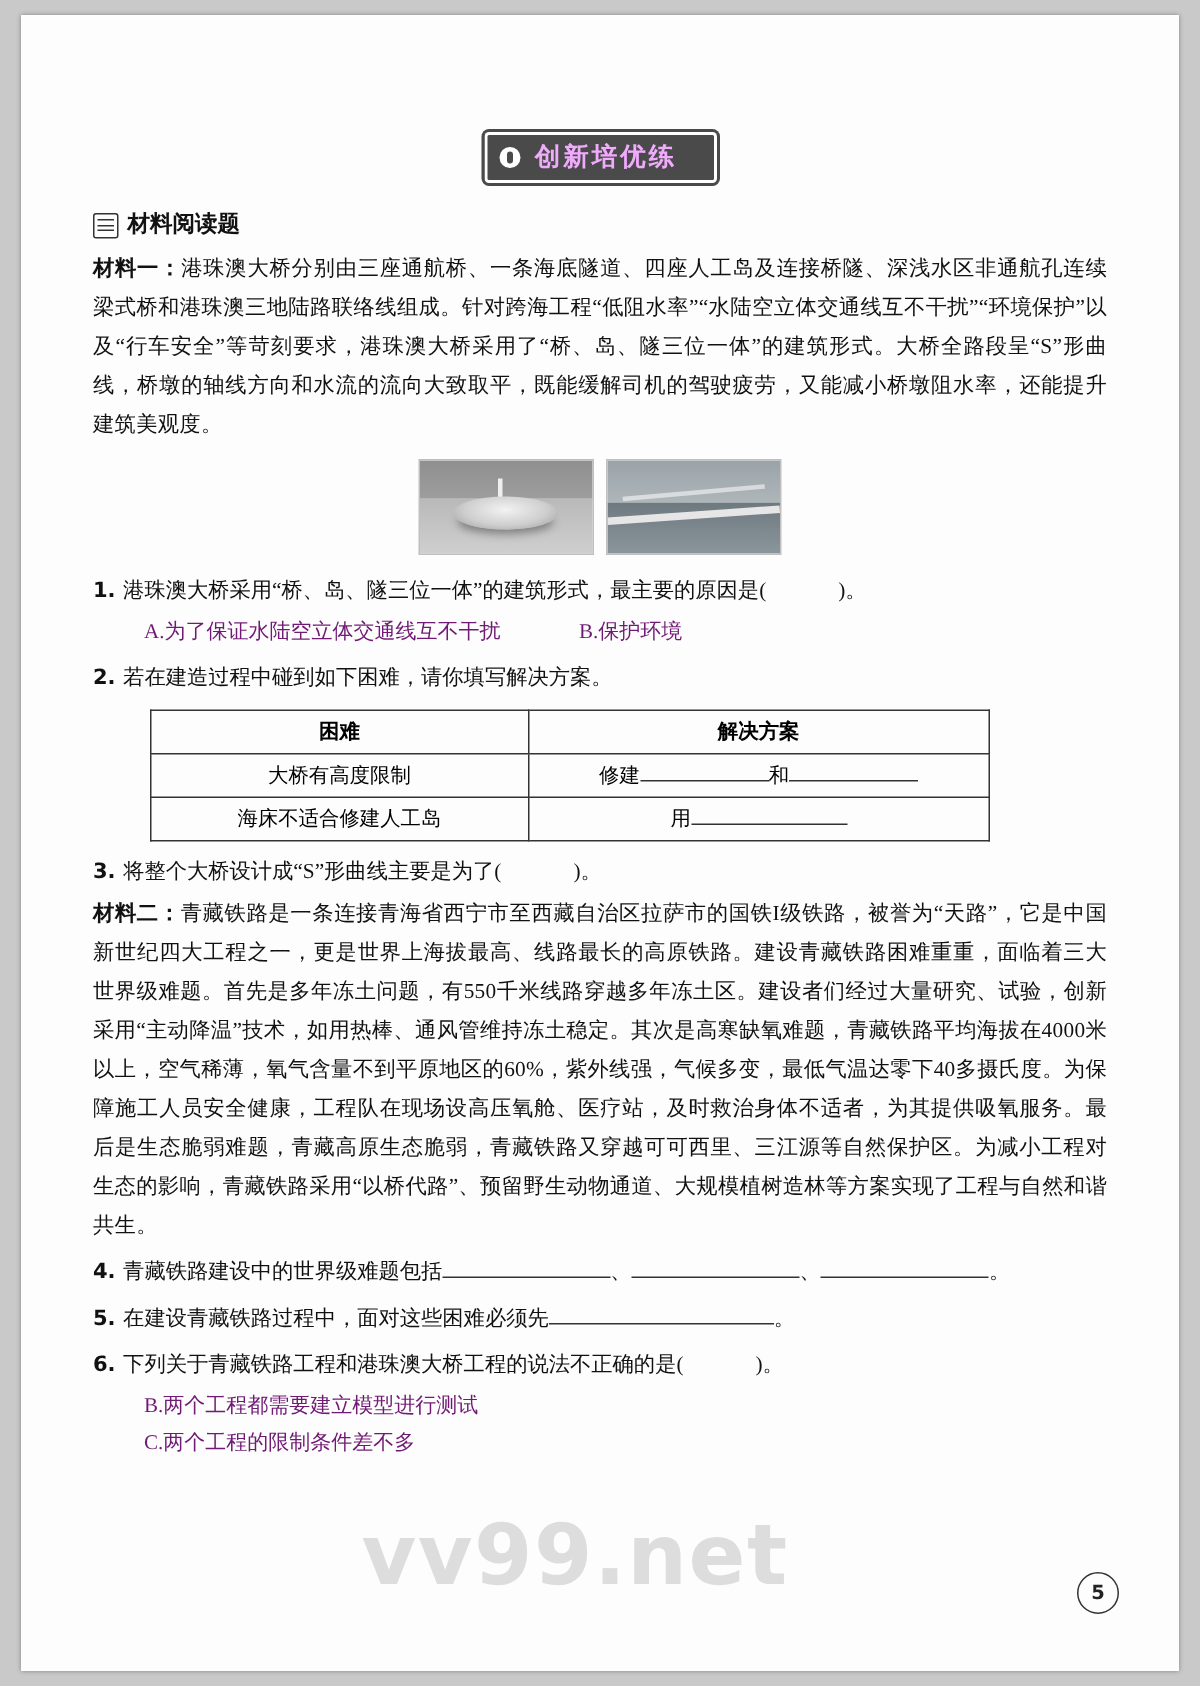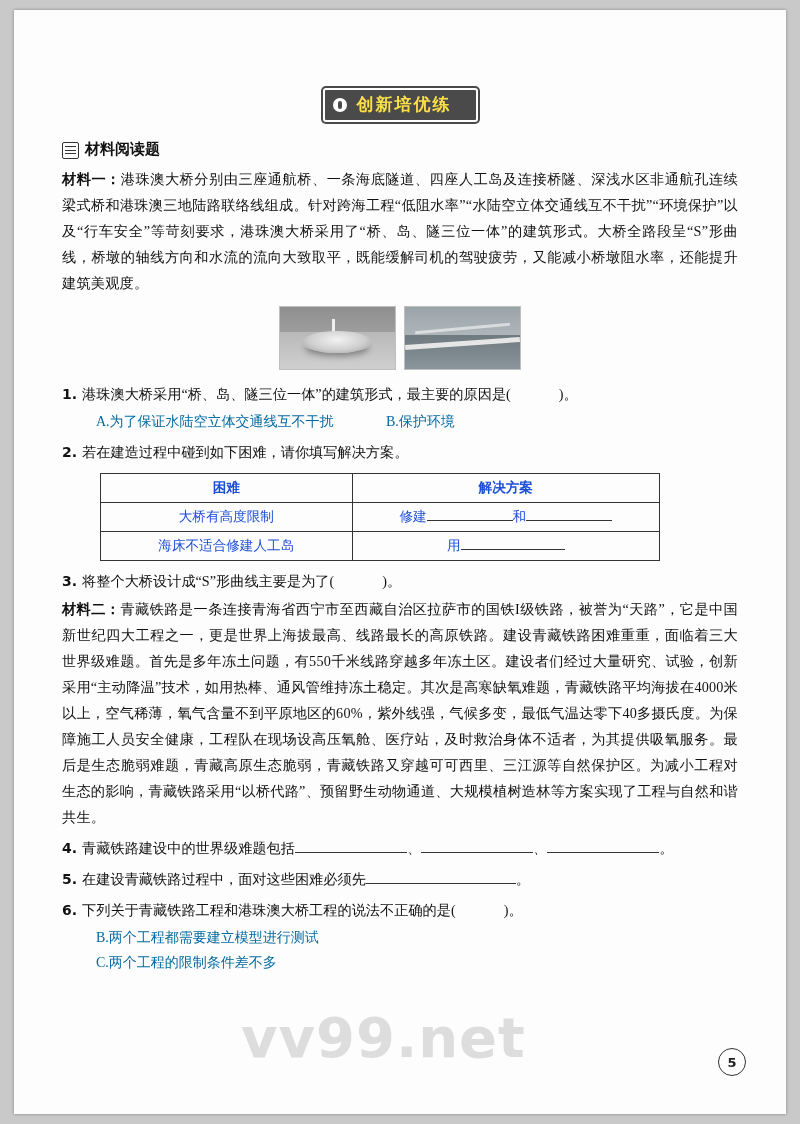--- a/index.html
+++ b/index.html
@@ -20,21 +20,21 @@
   }
 
   
   .banner-wrap{
     display:flex;justify-content:center;align-items:center;
     margin-top:18px;margin-bottom:18px;
   }
   .banner{
     position:relative;
     background:#4a4a4a;
-    color:#fde047;
+    color:#f0abfc;
     font-family:"DejaVu Sans", sans-serif;
     font-weight:bold;
     font-size:17px;
     letter-spacing:2px;
     padding:5px 26px 6px 34px;
     border-radius:3px;
     box-shadow:inset 0 0 0 2px #fff, 0 0 0 2px #4a4a4a;
   }
   .banner .bulb{
     position:absolute;left:10px;top:50%;transform:translateY(-50%);
@@ -111,41 +111,41 @@
   .q{
     font-size:14.2px;line-height:25px;color:#111;margin:6px 0 2px 0;
     display:flex;
   }
   .qnum{
     font-family:"DejaVu Sans", sans-serif;
     font-weight:bold;font-size:14px;margin-right:5px;flex:0 0 auto;
   }
   .qtext{flex:1 1 auto;text-align:justify;}
   .opts{
-    font-size:14px;line-height:25px;color:#0369a1;
+    font-size:14px;line-height:25px;color:#701a75;
     margin:0 0 2px 34px;
   }
   .opt-row{display:flex;}
   .opt-a{width:290px;}
   .opt-wide{width:auto;margin-right:28px;}
   .blank{display:inline-block;width:48px;}
 
   
   table.tbl{
     border-collapse:collapse;
     width:560px;
     margin:8px 0 8px 38px;
     font-size:13.6px;
   }
   table.tbl td,table.tbl th{
     border:1px solid #333;
     text-align:center;
     padding:5px 4px;
     font-weight:normal;
-    color:#1d4ed8;
+    color:#000000;
   }
   table.tbl th{font-weight:bold;}
   table.tbl .colA{width:45%;}
   .u2{display:inline-block;border-bottom:1px solid #333;width:86px;}
   .u3{display:inline-block;border-bottom:1px solid #333;width:104px;}
   .fb-m{display:inline-block;border-bottom:1px solid #333;width:112px;}
   .fb-l{display:inline-block;border-bottom:1px solid #333;width:150px;}
 
   
   .watermark{

